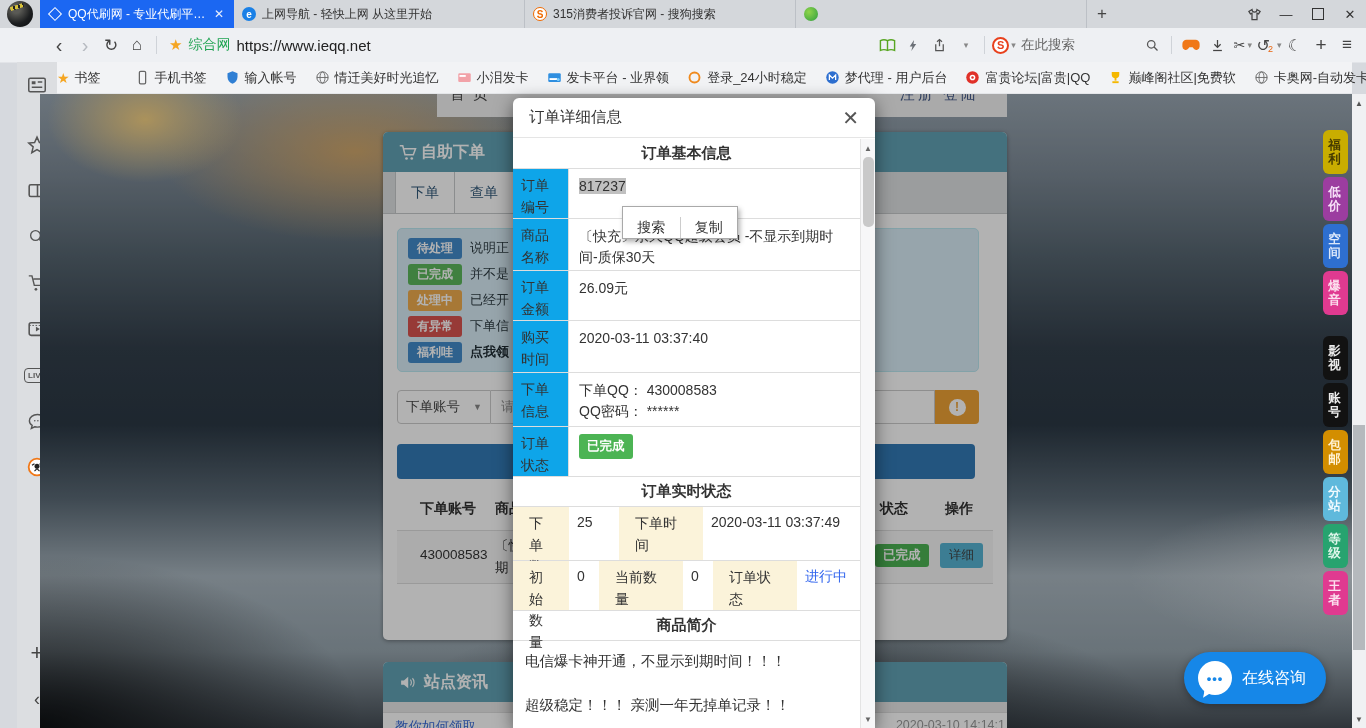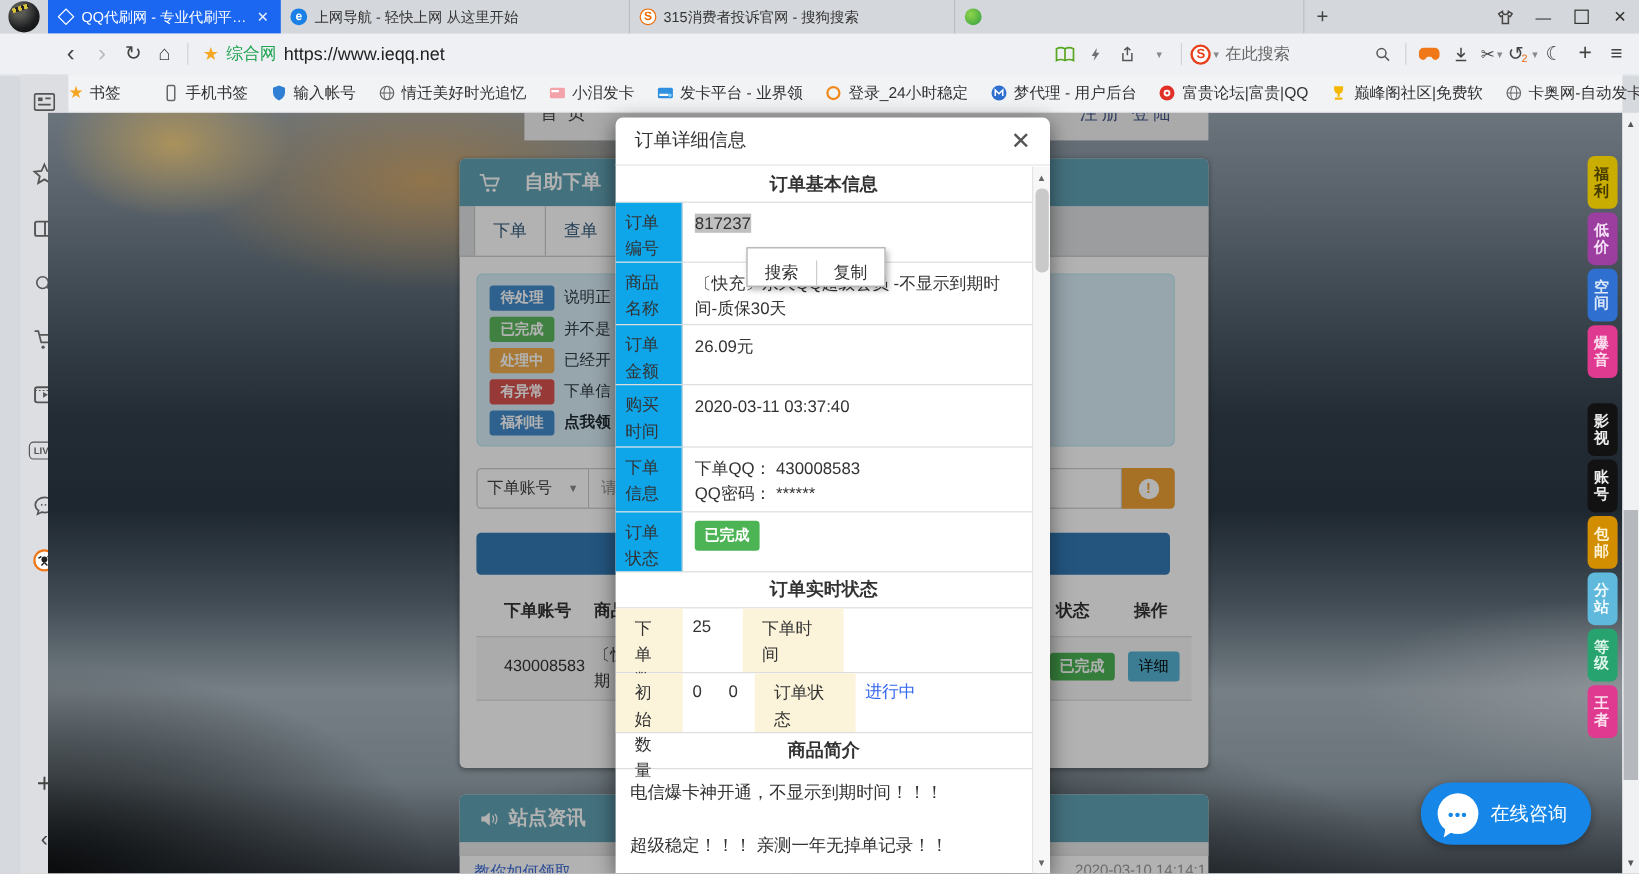--- a/index.html
+++ b/index.html
@@ -51,41 +51,41 @@
       radial-gradient(520px 170px at 56% 100%, rgba(18,24,28,.85), rgba(18,24,28,0) 75%),
       radial-gradient(320px 110px at 100% 76%, rgba(235,240,244,.5), rgba(235,240,244,0) 70%),
       linear-gradient(180deg,#9aa7b2 0%,#7e8b97 12%,#55646f 26%,#333f4b 40%,#2b3844 52%,#5c6b77 64%,#aab7c0 76%,#97a5ae 88%,#454d55 100%);}
   #dim{position:absolute;left:0;top:0;width:100%;height:100%;background:rgba(0,0,0,.30);z-index:5;}
 
   #sitenav{position:absolute;left:397px;top:0px;width:570px;height:23px;background:#f4f4f4;overflow:hidden;z-index:1;}
   #sitenav .frag{position:absolute;top:-9px;left:13px;font-size:15px;color:#444;letter-spacing:8px;}
   #sitenav .fragR{position:absolute;top:-9px;right:28px;font-size:15px;color:#445a88;letter-spacing:3px;}
 
   #panel{position:absolute;left:343px;top:38px;width:624px;height:508px;background:#fff;border-radius:5px;z-index:1;box-shadow:0 1px 4px rgba(0,0,0,.35);}
-  #panelhead{position:absolute;left:0;top:0;width:100%;height:40px;background:#62a3b5;border-radius:5px 5px 0 0;display:flex;align-items:center;gap:20px;padding-left:16px;box-sizing:border-box;color:#fff;font-size:16px;font-weight:bold;}
+  #panelhead{position:absolute;left:0;top:0;width:100%;height:40px;background:#62a3b5;border-radius:5px 5px 0 0;display:flex;align-items:center;gap:4px;padding-left:16px;box-sizing:border-box;color:#fff;font-size:16px;font-weight:bold;}
   #paneltabs{position:absolute;left:0;top:40px;width:100%;height:41px;background:#dfe1e2;border-bottom:1px solid #c8cacc;display:flex;}
   .ptab{width:58px;height:41px;display:flex;align-items:center;justify-content:center;font-size:14px;color:#31597a;background:#fff;border-right:1px solid #c8cacc;}
   .ptab:first-child{border-left:1px solid #c8cacc;margin-left:12px;}
   #infobox{position:absolute;left:14px;top:96px;width:582px;height:144px;background:#d9edf7;border:1px solid #bce8f1;border-radius:5px;box-sizing:border-box;padding:7px 10px;display:flex;flex-direction:column;justify-content:space-between;}
   .legrow{display:flex;align-items:center;gap:8px;height:24px;}
   .lbadge{min-width:46px;text-align:center;font-size:12px;font-weight:bold;color:#fff;border-radius:3px;padding:2px 4px;}
   .legtxt{font-size:13px;color:#2d3b42;white-space:nowrap;overflow:hidden;}
   .legtxt.bold{font-weight:bold;color:#1f2c33;}
   #formrow{position:absolute;left:14px;top:258px;width:582px;height:34px;display:flex;}
   #acctsel{width:94px;height:34px;background:#fff;border:1px solid #ccc;border-radius:4px 0 0 4px;box-sizing:border-box;display:flex;align-items:center;justify-content:space-between;padding:0 8px;font-size:13.5px;color:#444;}
   #acctinput{flex:1;height:34px;background:#fff;border:1px solid #ccc;border-left:none;box-sizing:border-box;display:flex;align-items:center;padding:0 10px;font-size:13.5px;color:#9a9a9a;}
   #warnbtn{width:44px;height:34px;background:#eea236;border-radius:0 4px 4px 0;display:flex;align-items:center;justify-content:center;}
   #warnbtn .ex{width:17px;height:17px;border-radius:50%;background:#fff;color:#eea236;font-weight:bold;font-size:12px;display:flex;align-items:center;justify-content:center;}
   #bigbtn{position:absolute;left:14px;top:312px;width:578px;height:35px;background:#337ab7;border-radius:4px;}
   #ptable{position:absolute;left:0px;top:368px;width:624px;height:120px;font-size:14px;color:#333;}
   .thead{position:absolute;top:0;font-weight:bold;}
   #prow{position:absolute;left:14px;top:30px;width:596px;height:52px;background:#f6f6f6;border-top:1px solid #ddd;border-bottom:1px solid #ddd;}
   .pcell{position:absolute;font-size:13.5px;color:#333;}
   .gbadge{display:inline-block;background:#4cb454;color:#fff;font-size:12.5px;font-weight:bold;padding:3px 8px;border-radius:3px;}
-  .tealbtn{display:inline-block;background:#56b4d3;color:#000000;font-size:12.5px;padding:4px 9px;border-radius:3px;}
+  .tealbtn{display:inline-block;background:#56b4d3;color:#404040;font-size:12.5px;padding:4px 9px;border-radius:3px;}
 
   #newspanel{position:absolute;left:343px;top:568px;width:624px;height:66px;background:#fff;border-radius:5px 5px 0 0;z-index:1;}
   #newshead{position:absolute;left:0;top:0;width:100%;height:40px;background:#62a3b5;border-radius:5px 5px 0 0;display:flex;align-items:center;gap:8px;padding-left:16px;box-sizing:border-box;color:#fff;font-size:16px;font-weight:bold;}
   #newsstrip{position:absolute;left:0;top:40px;width:100%;height:10px;background:#e9e9e9;border-bottom:1px solid #ddd;}
   #newslink{position:absolute;left:12px;top:56px;font-size:13.5px;color:#3a6bd8;white-space:nowrap;}
   #newsdate{position:absolute;right:2px;top:56px;font-size:12.5px;color:#999;white-space:nowrap;}
 
   
   .fbtn{position:absolute;left:1283px;width:25px;height:44px;border-radius:6px;display:flex;align-items:center;justify-content:center;text-align:center;font-size:12.5px;line-height:14px;z-index:6;writing-mode:vertical-lr;letter-spacing:2px;font-weight:bold;}
   .fbtn span{writing-mode:horizontal-tb;white-space:pre-line;}
@@ -544,24 +544,26 @@
       <div class="mrow" style="height:50px">
         <div class="mlab">订单状态</div>
         <div class="mval"><span class="gbadge">已完成</span></div>
       </div>
 
       <div class="msec">订单实时状态</div>
       <div class="mrow" style="height:54px">
         <div class="rt-lab" style="width:56px">下单数量</div>
         <div class="rt-val" style="width:50px">25</div>
         <div class="rt-lab" style="width:84px">下单时间</div>
+        <div class="rt-val" style="flex:1">2020-03-11 03:37:49</div>
       </div>
       <div class="mrow" style="height:50px">
         <div class="rt-lab" style="width:56px">初始数量</div>
         <div class="rt-val" style="width:30px">0</div>
+        <div class="rt-lab" style="width:84px">当前数量</div>
         <div class="rt-val" style="width:30px">0</div>
         <div class="rt-lab" style="width:84px">订单状态</div>
         <div class="rt-val linkblue" style="flex:1">进行中</div>
       </div>
 
       <div class="msec">商品简介</div>
       <div id="mintro">
         <div class="il">电信爆卡神开通，不显示到期时间！！！</div>
         <div class="il">超级稳定！！！ 亲测一年无掉单记录！！</div>
       </div>

